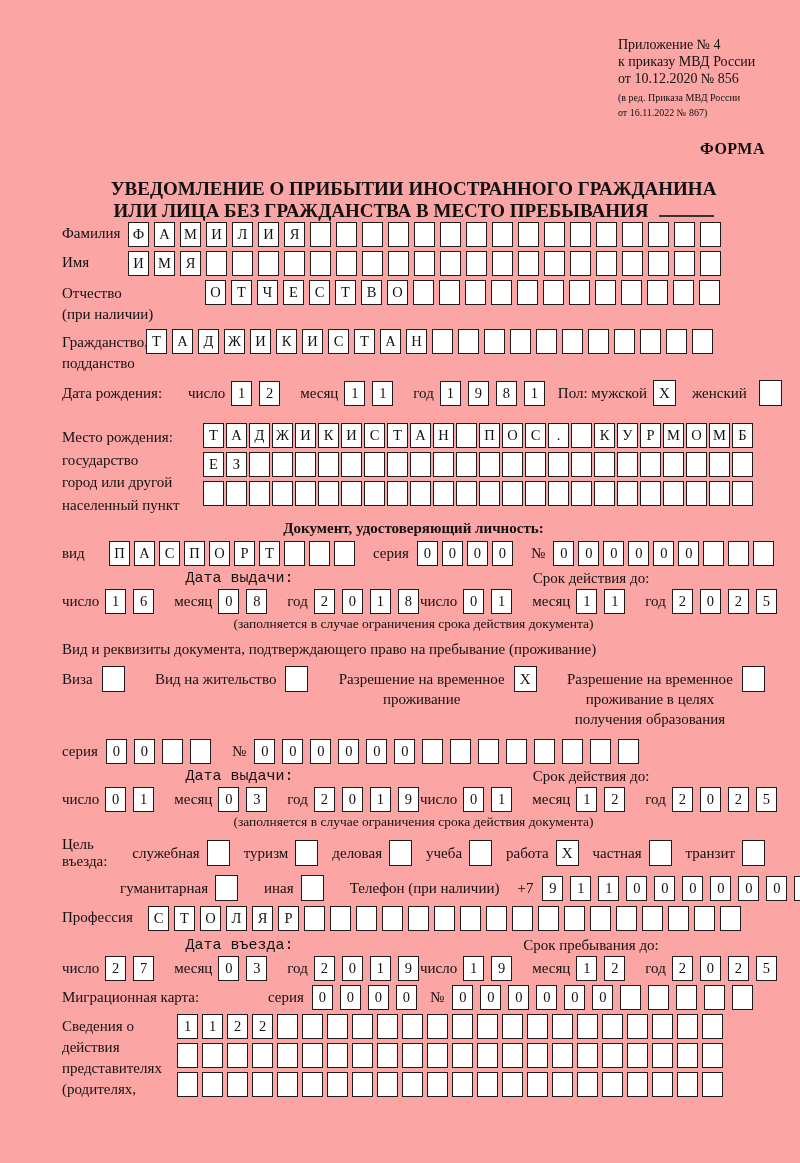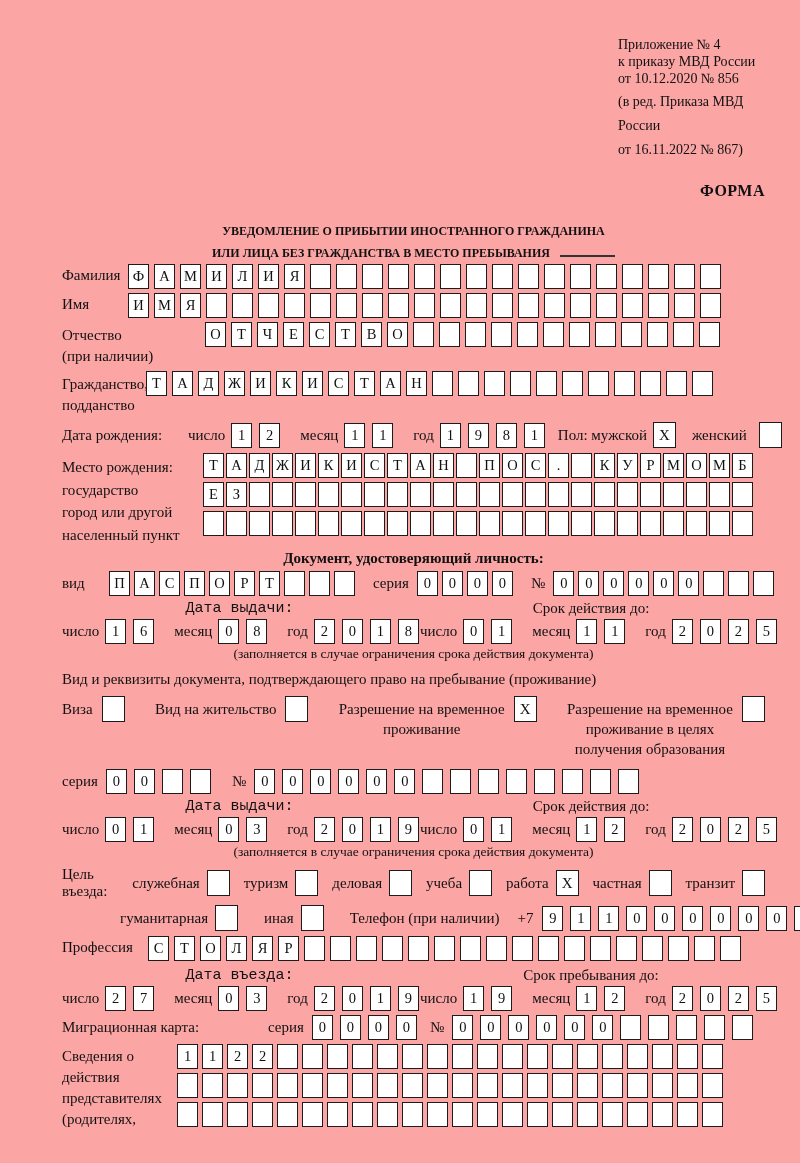--- a/index.html
+++ b/index.html
@@ -28,24 +28,24 @@
   
   .frow{display:flex;align-items:flex-start;margin-bottom:4px;}
   .flabel{flex:none;padding-top:3px;}
   .lbl2{line-height:21px;}
   .w47{width:47px}.w66{width:66px}.w84{width:84px}.w86{width:86px}
   .w141{width:141px}.w143{width:143px}.w150{width:150px}
   .inlbl{flex:none;padding-top:3px;margin:0 8px 0 14px;}
   .inlbl.first{margin-left:0;}
   
   .appendix{margin-left:556px;line-height:17px;font-size:14px;}
-  .appendix .amend{font-size:14px;line-height:24px;}
+  .appendix .amend{font-size:10px;line-height:15px;}
   .appendix .amend.gap{margin-top:3px;}
   .form-label{text-align:right;font-weight:bold;font-size:16px;margin-top:20px;letter-spacing:.5px;}
-  .title{text-align:center;font-weight:bold;font-size:12px;line-height:22px;margin-top:20px;}
+  .title{text-align:center;font-weight:bold;font-size:19px;line-height:22px;margin-top:20px;}
   .blank-line{display:inline-block;width:55px;border-bottom:2px solid #333;margin-left:10px;}
   .sec-heading{font-weight:bold;font-size:15px;margin:22px 0 14px;letter-spacing:.2px;}
   .center-bold{text-align:center;font-weight:bold;margin:1px 0 4px;}
   
   .dhdr{display:flex;margin-top:2px;}
   .dhdr .dh{text-align:center;}
   .dhdr .dh.left{width:355px;font-family:Liberation Mono, monospace;}
   .dhdr .dh.right{flex:1;}
   .daterow{display:flex;align-items:center;margin:2px 0 2px;}
   .dgroup{display:flex;align-items:center;flex:none;}
@@ -231,21 +231,21 @@
         <span class="cbox">9</span>
         <span class="cbox">8</span>
         <span class="cbox">1</span>
       </span>
     <span class="dlbl" style="margin-left:6px;">Пол: мужской</span>
     <span class="chk">X</span>
     <span class="dlbl" style="margin-left:16px;margin-right:12px;">женский</span>
     <span class="chk"></span>
   </div>
 
-  <div class="frow" style="margin-top:5px;">
+  <div class="frow" style="margin-top:17px;">
     <div class="flabel w141 lbl2" style="line-height:22.5px;">
       <div>Место рождения:</div>
       <div>государство</div>
       <div>город или другой</div>
       <div>населенный пункт</div>
     </div>
     <div>
       <div class="boxes tight" style="margin-bottom:4px;">
           <span class="cbox">Т</span>
           <span class="cbox">А</span>

